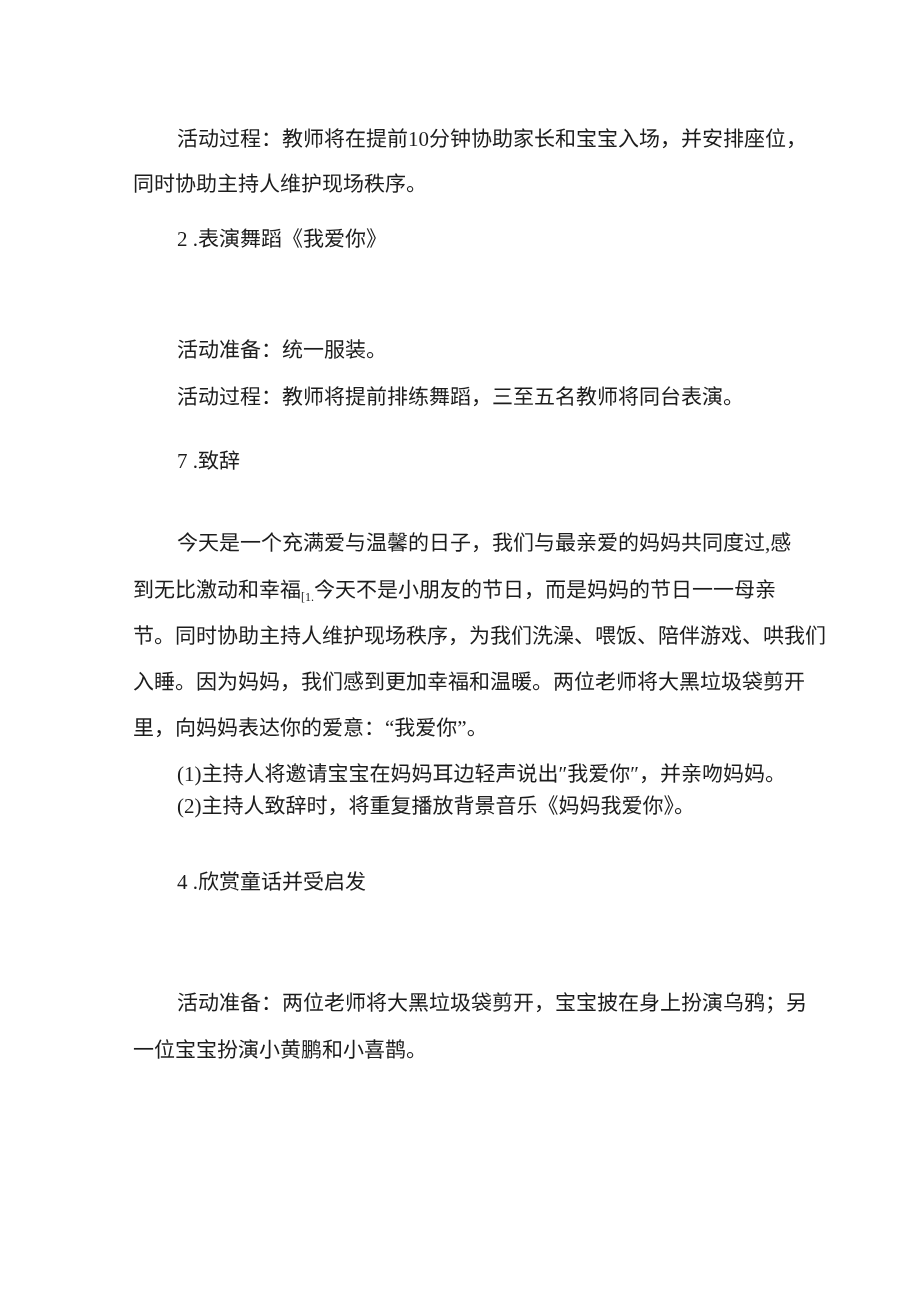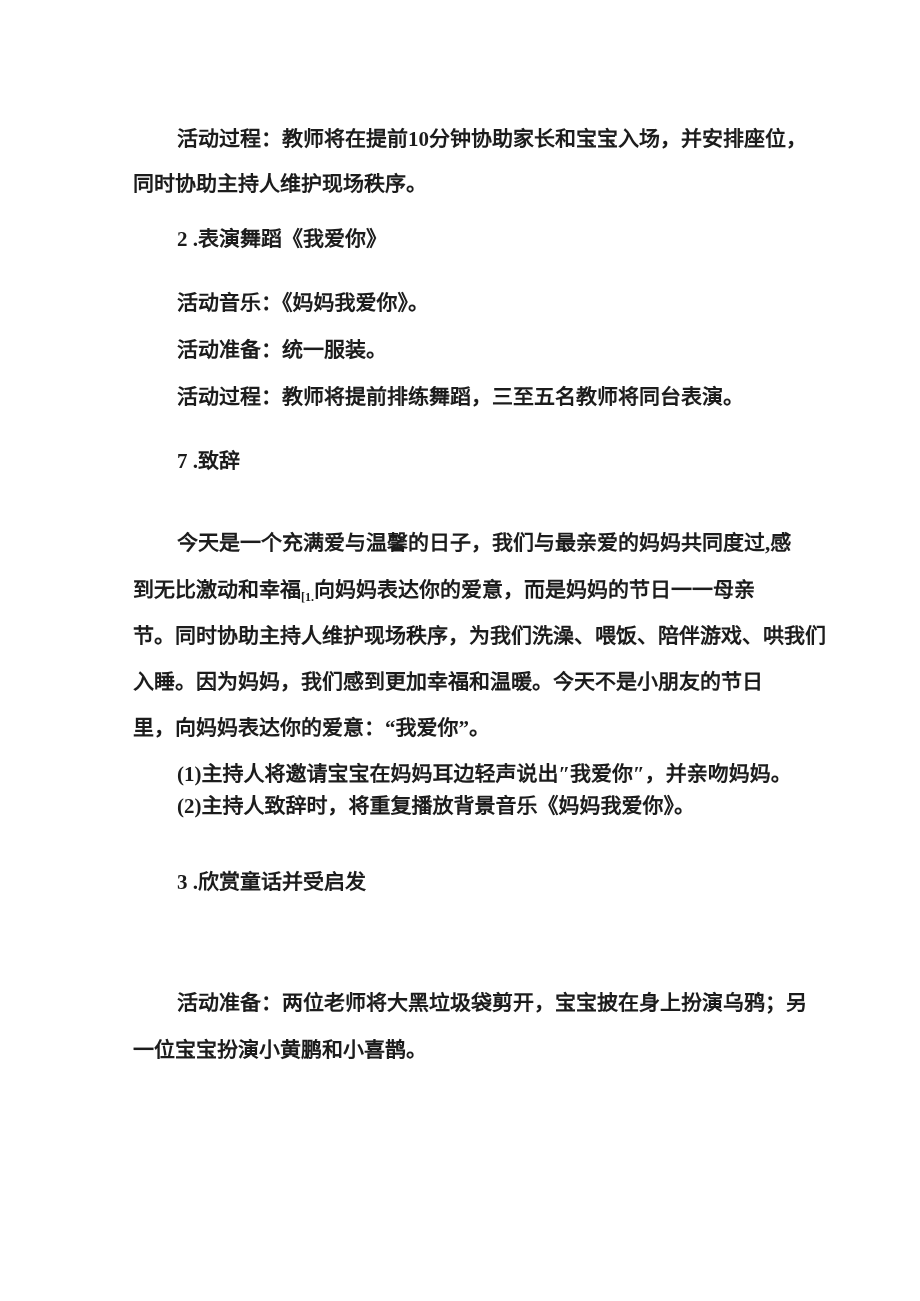--- a/index.html
+++ b/index.html
@@ -27,21 +27,20 @@
     width: 660px;
     height: 100%;
   }
   .line {
     position: absolute;
     left: 0;
     white-space: nowrap;
     font-size: 21px;
     line-height: 26px;
     letter-spacing: 0px;
-    font-weight: bold;
   }
   .indent {
     padding-left: 44px;
   }
   .sub {
     display: inline-block;
     font-size: 12px;
     line-height: 12px;
     vertical-align: baseline;
     position: relative;
@@ -52,34 +51,33 @@
 <body>
 
 <div class="page">
   <div class="text-block">
 
     <div class="line indent" style="top:126px">活动过程：教师将在提前10分钟协助家长和宝宝入场，并安排座位，</div>
     <div class="line" style="top:171px">同时协助主持人维护现场秩序。</div>
 
     <div class="line indent" style="top:226px">2 .表演舞蹈《我爱你》</div>
 
-    <div class="line indent" style="top:290px">活动音乐：《妈妈我爱你》。</div>
     <div class="line indent" style="top:337px">活动准备：统一服装。</div>
     <div class="line indent" style="top:384px">活动过程：教师将提前排练舞蹈，三至五名教师将同台表演。</div>
 
     <div class="line indent" style="top:448px">7 .致辞</div>
 
     <div class="line indent" style="top:530px">今天是一个充满爱与温馨的日子，我们与最亲爱的妈妈共同度过,感</div>
-    <div class="line" style="top:577px"><span>到无比激动和幸福</span><span class="sub">[1.</span><span>向妈妈表达你的爱意，而是妈妈的节日一一母亲</span></div>
+    <div class="line" style="top:577px"><span>到无比激动和幸福</span><span class="sub">[1.</span><span>今天不是小朋友的节日，而是妈妈的节日一一母亲</span></div>
     <div class="line" style="top:623px">节。同时协助主持人维护现场秩序，为我们洗澡、喂饭、陪伴游戏、哄我们</div>
-    <div class="line" style="top:669px">入睡。因为妈妈，我们感到更加幸福和温暖。今天不是小朋友的节日</div>
+    <div class="line" style="top:669px">入睡。因为妈妈，我们感到更加幸福和温暖。两位老师将大黑垃圾袋剪开</div>
     <div class="line" style="top:715px">里，向妈妈表达你的爱意：“我爱你”。</div>
 
     <div class="line indent" style="top:761px">(1)主持人将邀请宝宝在妈妈耳边轻声说出″我爱你″，并亲吻妈妈。</div>
     <div class="line indent" style="top:793px">(2)主持人致辞时，将重复播放背景音乐《妈妈我爱你》。</div>
 
-    <div class="line indent" style="top:869px">3 .欣赏童话并受启发</div>
+    <div class="line indent" style="top:869px">4 .欣赏童话并受启发</div>
 
     <div class="line indent" style="top:990px">活动准备：两位老师将大黑垃圾袋剪开，宝宝披在身上扮演乌鸦；另</div>
     <div class="line" style="top:1037px">一位宝宝扮演小黄鹏和小喜鹊。</div>
 
   </div>
 </div>
 
 </body></html>

